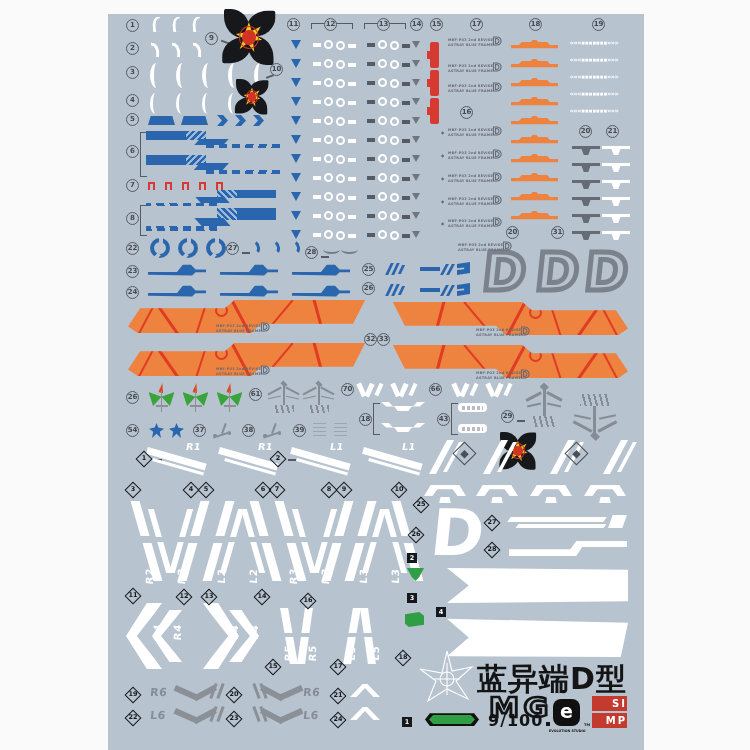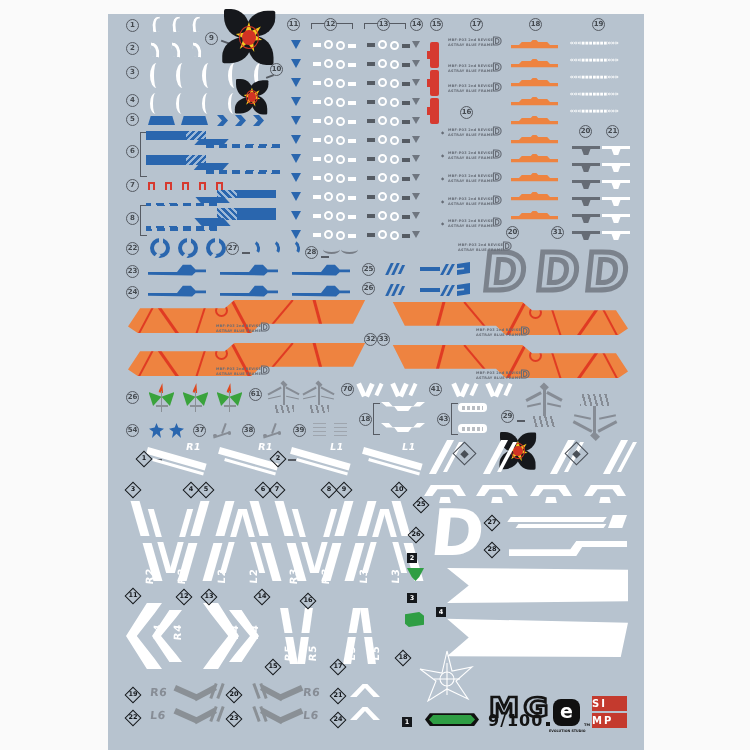--- a/index.html
+++ b/index.html
@@ -157,29 +157,30 @@
   
   .titlecn{font:900 30px/34px "DejaVu Sans",sans-serif;color:#141414;letter-spacing:1px;white-space:nowrap}
   .mg{font:900 27px/26px "DejaVu Sans",sans-serif;color:transparent;-webkit-text-stroke:2.6px #141414;letter-spacing:4px;transform:scaleX(1.12);transform-origin:0 0}
   .scl{font:900 16px/16px "DejaVu Sans",sans-serif;color:#141414;letter-spacing:1px}
   .sclsq{width:4px;height:4px;background:#141414}
   .elogo{width:27px;height:27px;background:#101010;border-radius:8px;color:#fff;font:900 19px/25px "DejaVu Sans",sans-serif;text-align:center}
   .studio{font:700 6px/6px "DejaVu Sans",sans-serif;color:#141414;transform:scale(.55);transform-origin:0 0;white-space:nowrap}
   .tmm{font:700 6px/6px "DejaVu Sans",sans-serif;color:#141414;transform:scale(.6)}
   .stamp{width:35px;height:32px}
   .stamp span{position:absolute;left:0;width:35px;height:15px;background:#c43a2e;color:#fff;
-        font:900 10px/15px "DejaVu Sans",sans-serif;text-align:left;letter-spacing:2px}
+        font:900 10px/15px "DejaVu Sans",sans-serif;text-align:right;letter-spacing:2px}
   .stamp .r2{top:17px}
 </style>
 </head>
 <body>
 
 <div id="board" class="board">
   <div id="sheet"></div>
 
+  <div style="left:477px;top:662px;width:158px;height:36px" class="titlecn">蓝异端D型</div>
   <div style="left:489px;top:695px;width:80px;height:26px" class="mg">MG</div>
   <div style="left:488px;top:713px;width:60px;height:17px" class="scl">9/100</div>
   <div style="left:546px;top:722px" class="sclsq"></div>
   <div style="left:553px;top:699px" class="elogo">e</div>
   <div style="left:549px;top:729px" class="studio">EVOLUTION STUDIO</div>
   <div style="left:582px;top:722px" class="tmm">TM</div>
   <div style="left:592px;top:696px" class="stamp">
     <span class="r1">SI</span>
     <span class="r2">MP</span>
   </div>
@@ -216,21 +217,21 @@
     <div class="cm" style="left: 551px; top: 226px; width: 13px; height: 13px;">31</div>
     <div class="cm" style="left: 364px; top: 333px; width: 13px; height: 13px;">32</div>
     <div class="cm" style="left: 377px; top: 333px; width: 13px; height: 13px;">33</div>
     <div class="cm" style="left: 126px; top: 391px; width: 13px; height: 13px;">26</div>
     <div class="cm" style="left: 249px; top: 388px; width: 13px; height: 13px;">61</div>
     <div class="cm" style="left: 126px; top: 424px; width: 13px; height: 13px;">54</div>
     <div class="cm" style="left: 193px; top: 424px; width: 13px; height: 13px;">37</div>
     <div class="cm" style="left: 242px; top: 424px; width: 13px; height: 13px;">38</div>
     <div class="cm" style="left: 293px; top: 424px; width: 13px; height: 13px;">39</div>
     <div class="cm" style="left: 341px; top: 383px; width: 13px; height: 13px;">70</div>
-    <div class="cm" style="left: 429px; top: 383px; width: 13px; height: 13px;">41</div>
+    <div class="cm" style="left: 429px; top: 383px; width: 13px; height: 13px;">66</div>
     <div class="cm" style="left: 359px; top: 413px; width: 13px; height: 13px;">18</div>
     <div class="cm" style="left: 437px; top: 413px; width: 13px; height: 13px;">43</div>
     <div class="dm" style="left: 138px; top: 453px; width: 12px; height: 12px;">
       <b>1</b>
     </div>
     <div class="dm" style="left: 272px; top: 453px; width: 12px; height: 12px;">
       <b>2</b>
     </div>
     <div class="dm" style="left: 127px; top: 484px; width: 12px; height: 12px;">
       <b>3</b>

